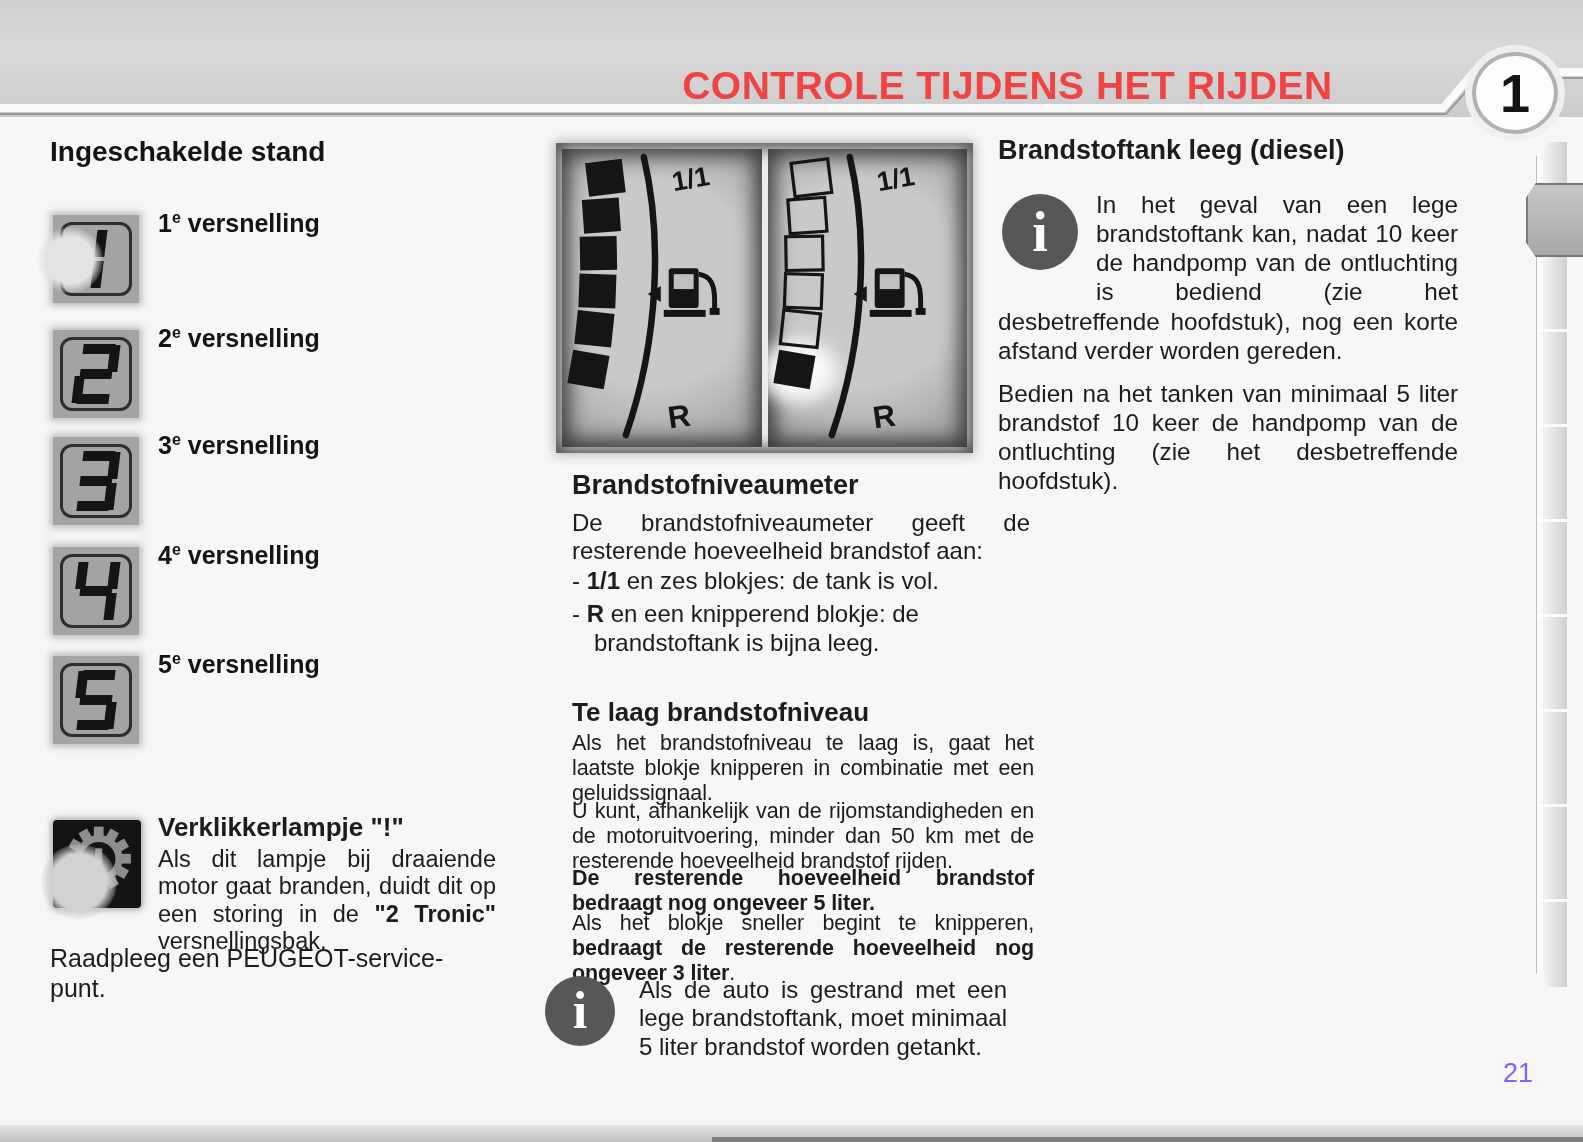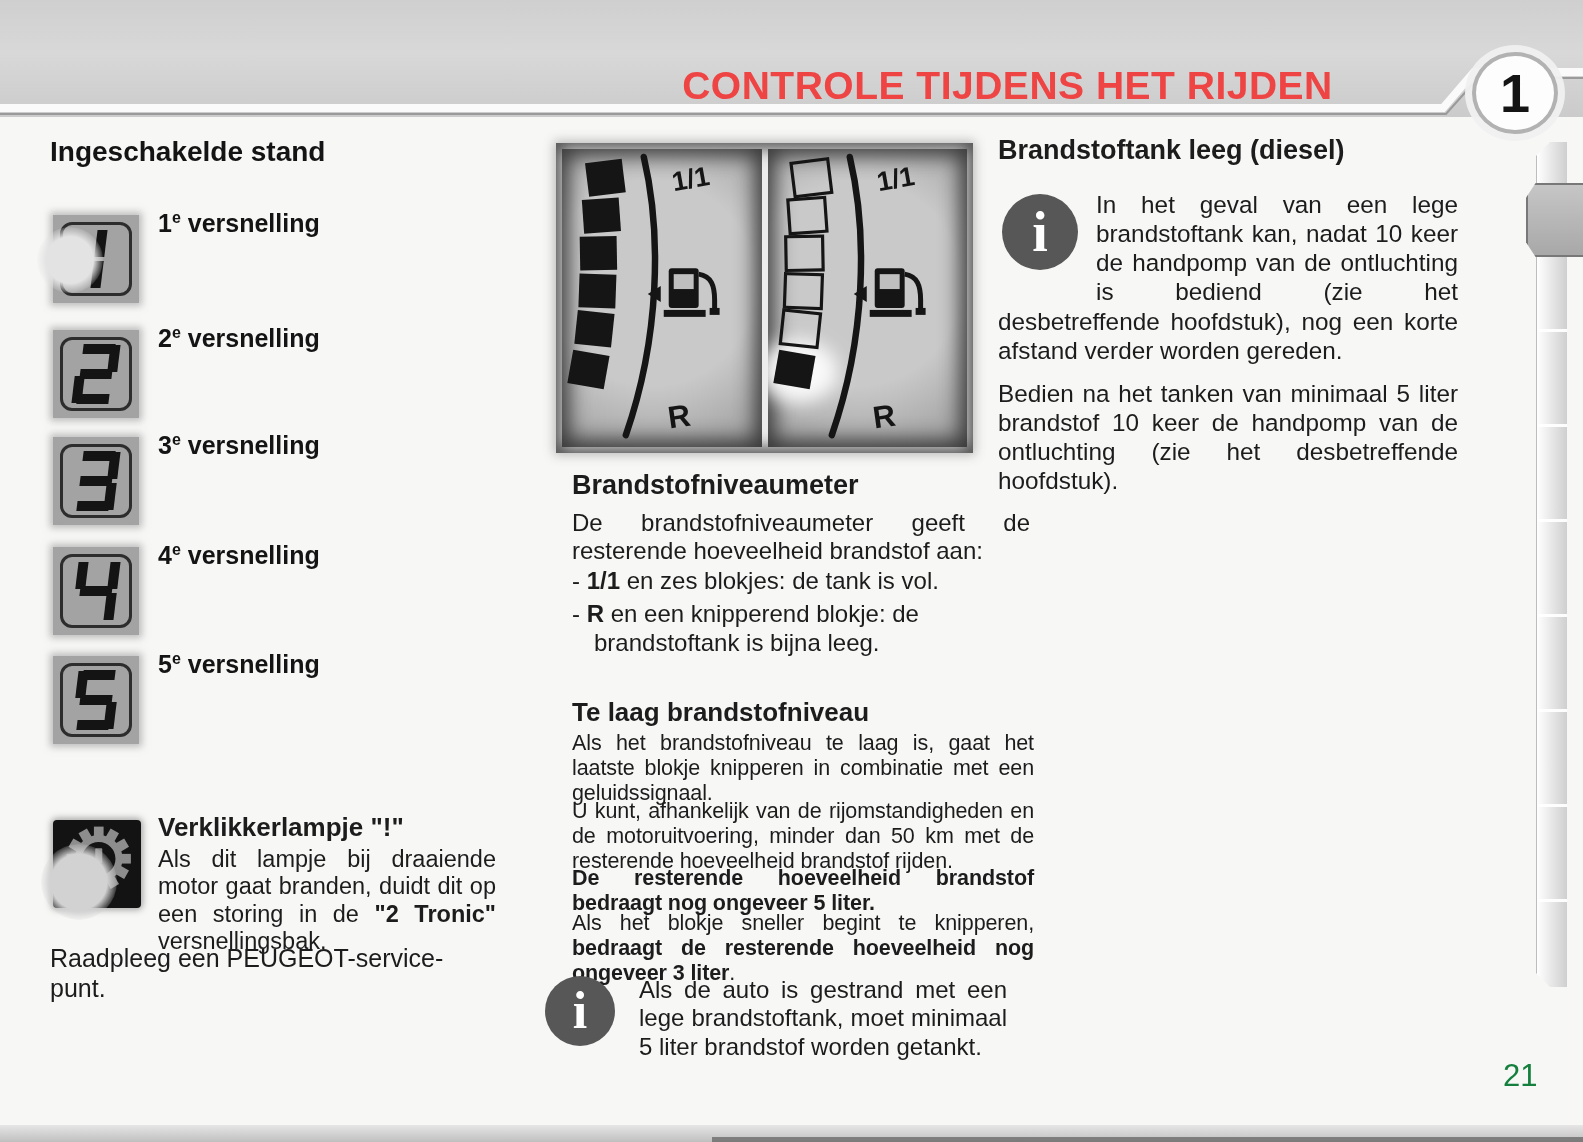--- a/index.html
+++ b/index.html
@@ -86,21 +86,21 @@
     display:flex;align-items:center;justify-content:center;
     font-family:"Liberation Serif",serif;font-weight:bold;font-size:52px;color:#ffffff;line-height:1;}
   .info-text{font-size:24px;line-height:1.18;}
   
   .right-col{position:absolute;left:998px;top:135px;width:460px;}
   .right-h{font-size:27px;margin-bottom:24px;}
   .right-col .info-icon.fl{float:left;width:76px;height:76px;margin:4px 18px 34px 4px;font-size:56px;}
   .rp{font-size:24.3px;line-height:1.2;}
   .rp+.rp{margin-top:14px;}
   
-  .page-num{position:absolute;left:1503px;top:1058px;font-size:31px;color:#15803d;}
+  .page-num{position:absolute;left:1503px;top:1058px;font-size:27px;color:#8b5cf6;}
   .bottom-band{position:absolute;left:0;bottom:0;width:100%;height:17px;
     background:linear-gradient(180deg,#e6e6e6,#bfbfbf);}
   .bottom-dark{position:absolute;right:0;bottom:0;width:55%;height:5px;background:#565656;opacity:.65;}
 </style>
 </head>
 <body>
 
 <div class="page">
 
   <div class="band"></div>

